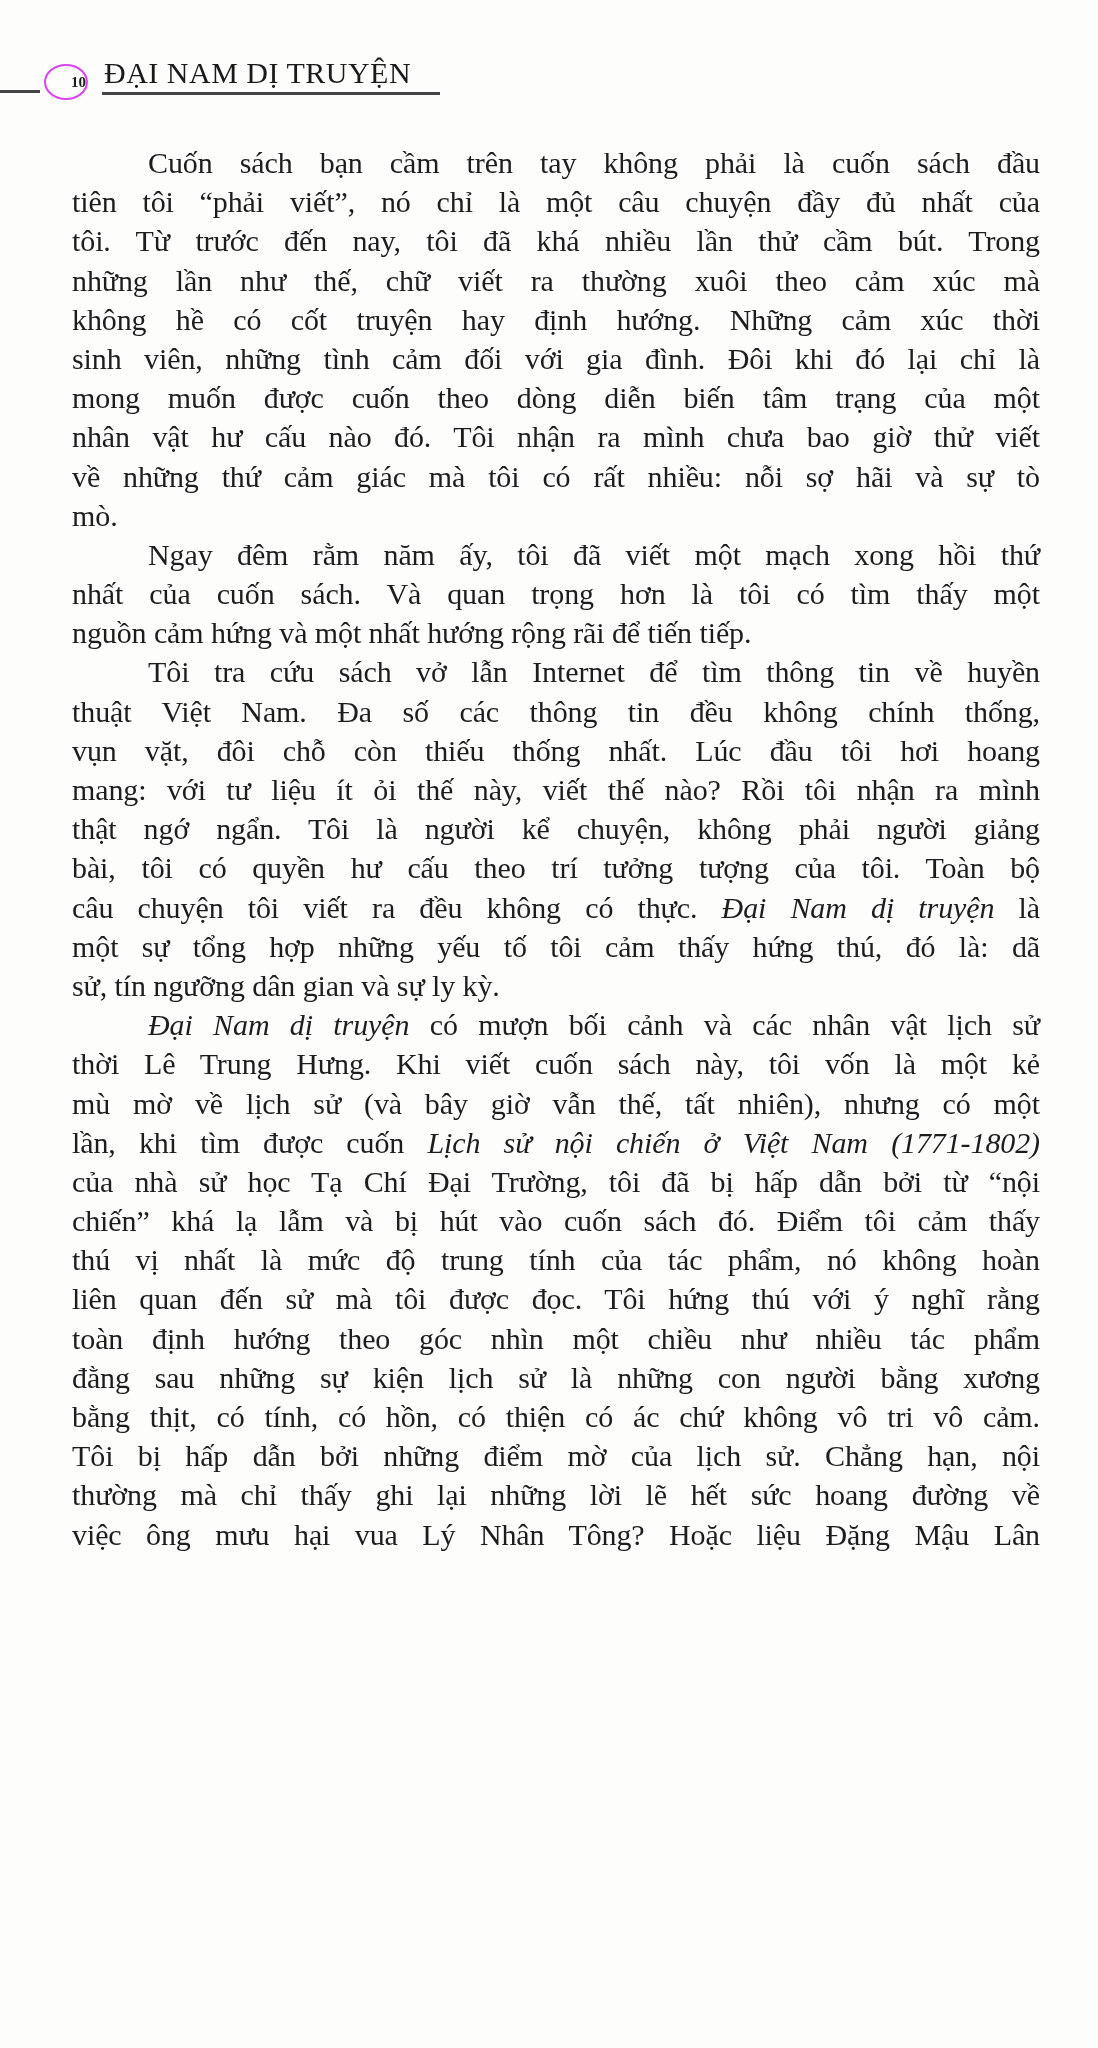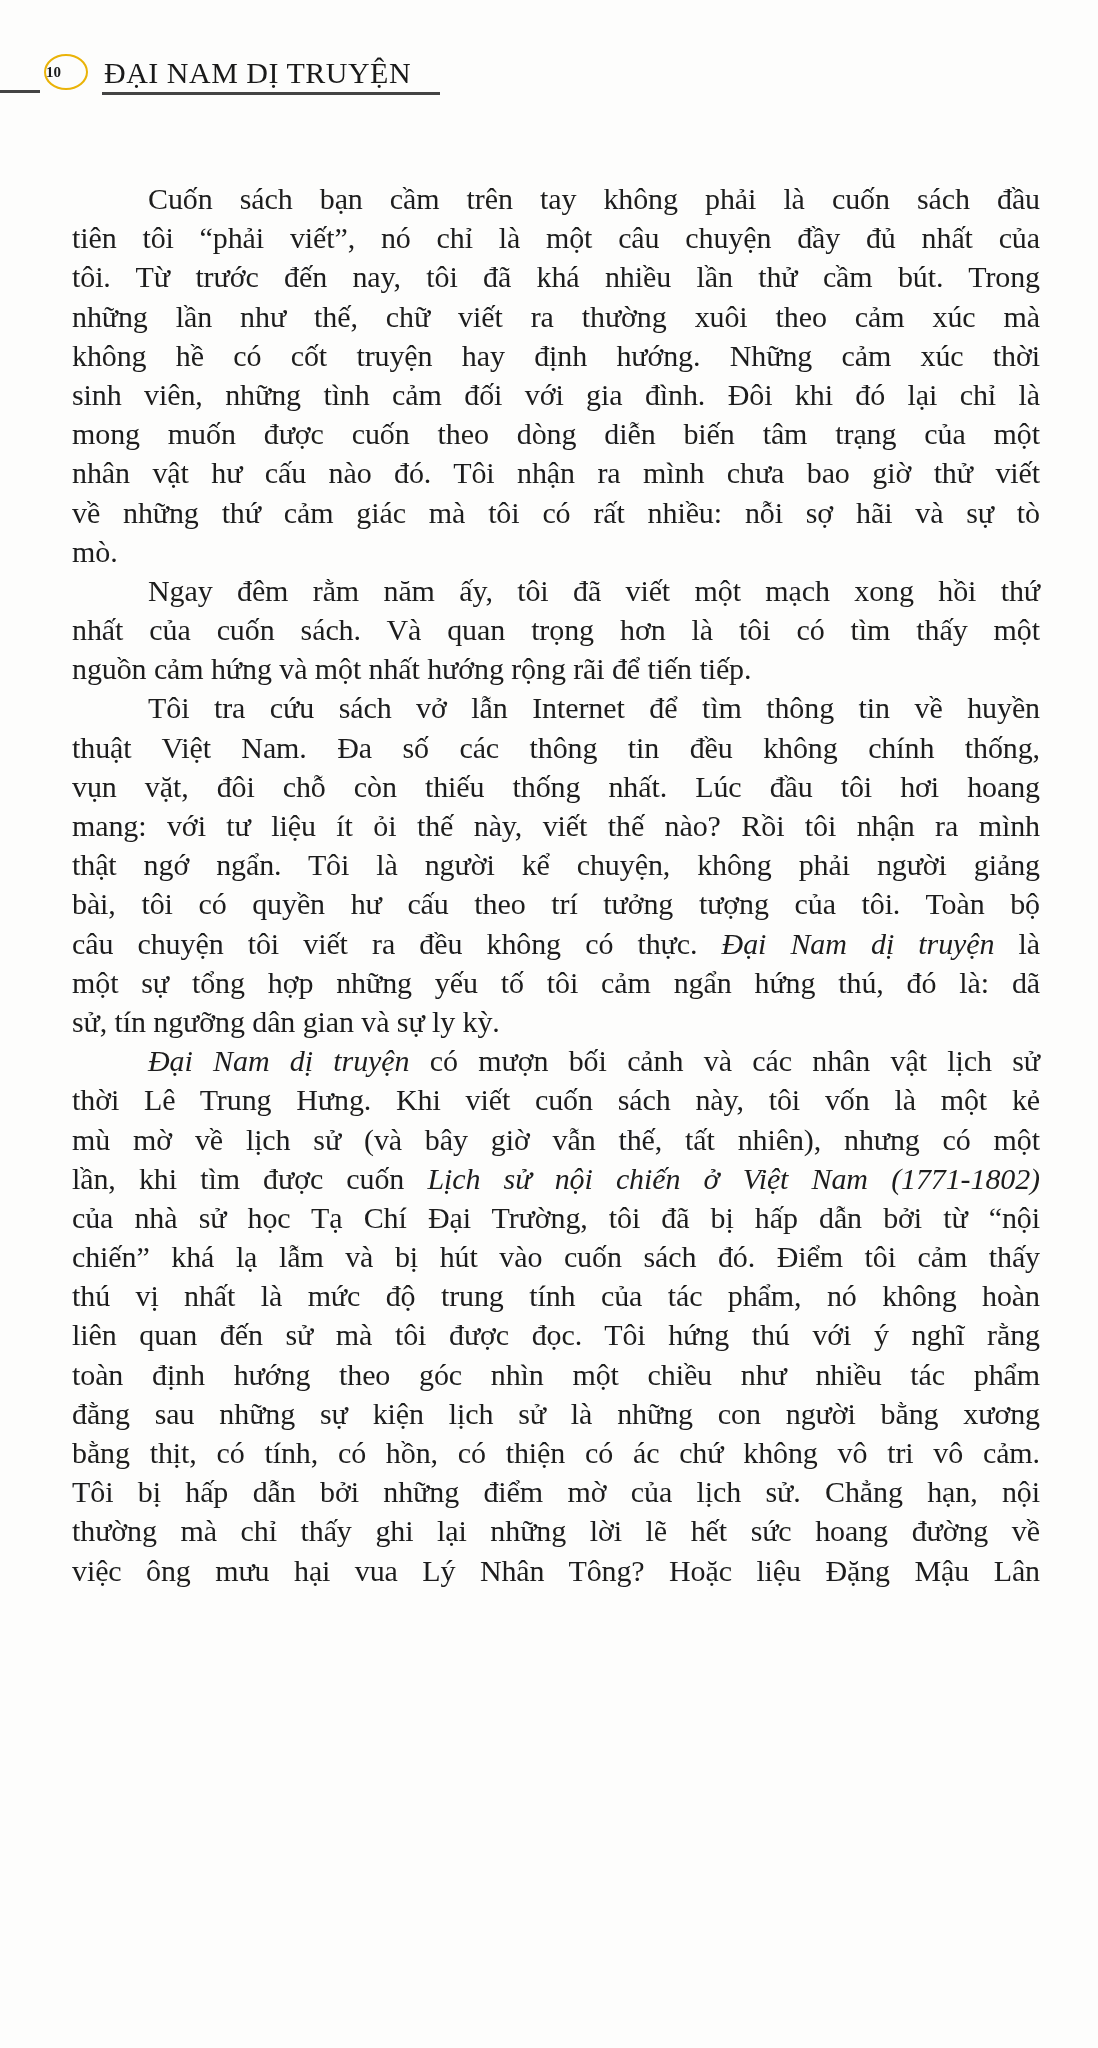--- a/index.html
+++ b/index.html
@@ -10,33 +10,33 @@
     color: #1d1d1d;
     position: relative;
   }
   .header {
     position: absolute; left: 0; top: 50px; width: 460px; height: 50px;
   }
   .header .rule-left {
     position: absolute; left: 0; top: 40px; width: 40px; height: 3px; background: #444;
   }
   .header .page-num {
-    position: absolute; left: 44px; top: 4px; width: 40px; height: 32px;
-    border: 2px solid #eab308; border-radius: 50%;
-    font-size: 15px; line-height: 32px; text-align: left; font-weight: bold;
+    position: absolute; left: 44px; top: 14px; width: 40px; height: 32px;
+    border: 2px solid #d946ef; border-radius: 50%;
+    font-size: 15px; line-height: 32px; text-align: right; font-weight: bold;
   }
   .header .title {
     position: absolute; left: 104px; top: 6px;
     font-size: 30px; letter-spacing: 0.5px; color: #1a1a1a;
   }
   .header .rule-right {
     position: absolute; left: 102px; top: 42px; width: 338px; height: 3px; background: #444;
   }
   .body-text {
-    position: absolute; left: 72px; top: 143px; width: 968px; margin-top: 36px;
+    position: absolute; left: 72px; top: 143px; width: 968px;
   }
   .line {
     height: 39.2px; line-height: 39.2px;
     font-size: 30px;
     white-space: nowrap;
     text-align: justify; text-align-last: justify;
     letter-spacing: -0.1px;
   }
   .line.last { text-align-last: left; }
   .line.indent { padding-left: 76px; }
@@ -74,21 +74,21 @@
   </div>
 
   <div>
     <div class="line indent">Tôi tra cứu sách vở lẫn Internet để tìm thông tin về huyền</div>
     <div class="line">thuật Việt Nam. Đa số các thông tin đều không chính thống,</div>
     <div class="line">vụn vặt, đôi chỗ còn thiếu thống nhất. Lúc đầu tôi hơi hoang</div>
     <div class="line">mang: với tư liệu ít ỏi thế này, viết thế nào? Rồi tôi nhận ra mình</div>
     <div class="line">thật ngớ ngẩn. Tôi là người kể chuyện, không phải người giảng</div>
     <div class="line">bài, tôi có quyền hư cấu theo trí tưởng tượng của tôi. Toàn bộ</div>
     <div class="line"><span>câu chuyện tôi viết ra đều không có thực. </span><span class="it">Đại Nam dị truyện</span><span> là</span></div>
-    <div class="line">một sự tổng hợp những yếu tố tôi cảm ngẩn hứng thú, đó là: dã</div>
+    <div class="line">một sự tổng hợp những yếu tố tôi cảm thấy hứng thú, đó là: dã</div>
     <div class="line last">sử, tín ngưỡng dân gian và sự ly kỳ.</div>
   </div>
 
   <div>
     <div class="line indent"><span class="it">Đại Nam dị truyện</span><span> có mượn bối cảnh và các nhân vật lịch sử</span></div>
     <div class="line">thời Lê Trung Hưng. Khi viết cuốn sách này, tôi vốn là một kẻ</div>
     <div class="line">mù mờ về lịch sử (và bây giờ vẫn thế, tất nhiên), nhưng có một</div>
     <div class="line"><span>lần, khi tìm được cuốn </span><span class="it">Lịch sử nội chiến ở Việt Nam (1771-1802)</span></div>
     <div class="line">của nhà sử học Tạ Chí Đại Trường, tôi đã bị hấp dẫn bởi từ “nội</div>
     <div class="line">chiến” khá lạ lẫm và bị hút vào cuốn sách đó. Điểm tôi cảm thấy</div>

